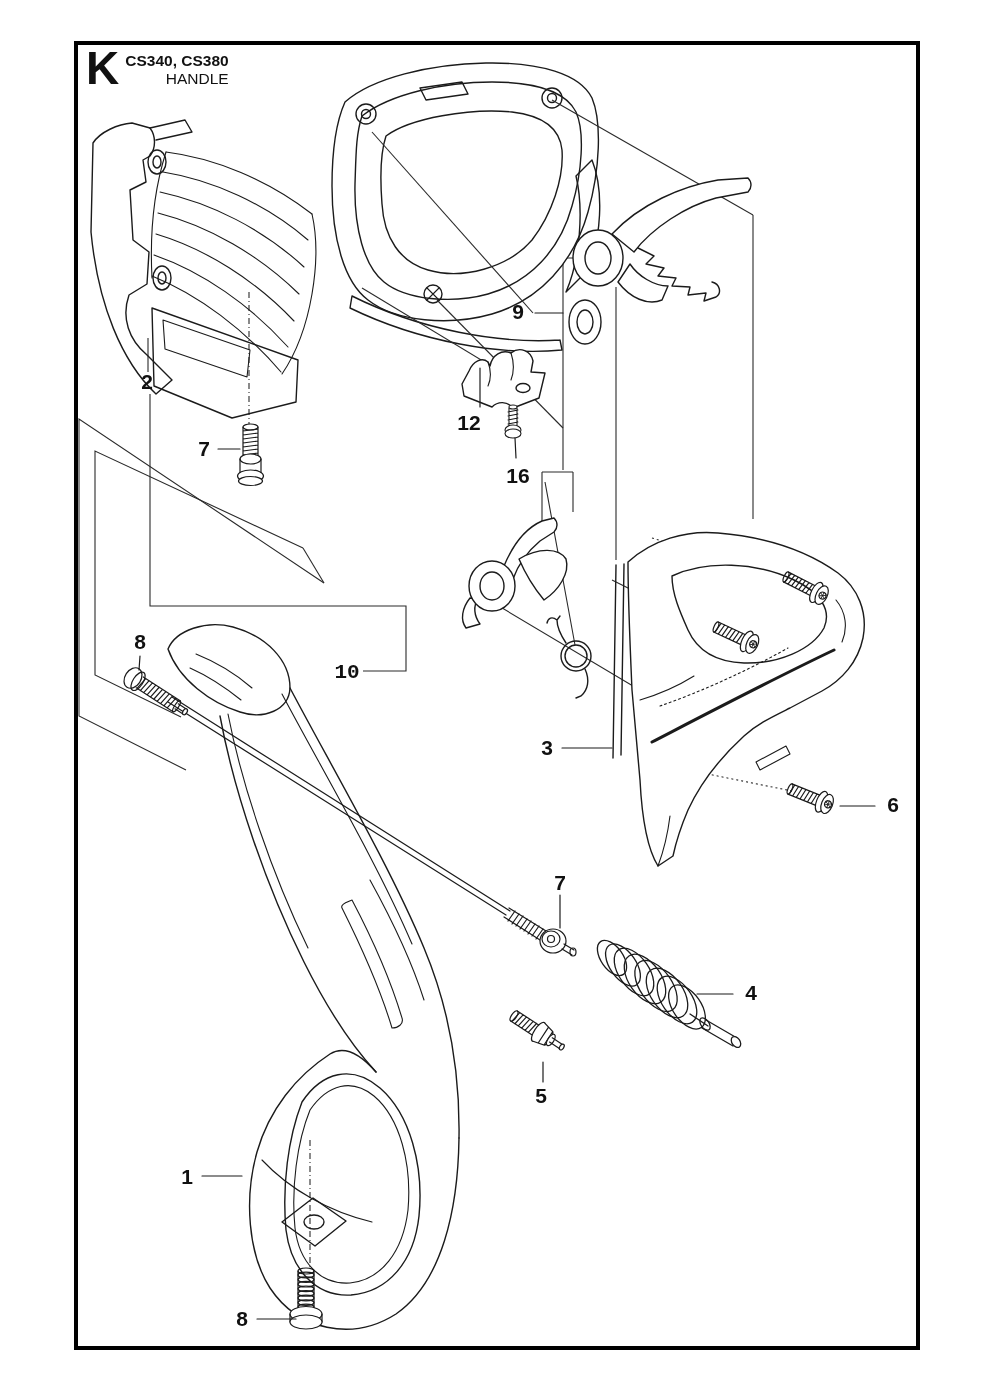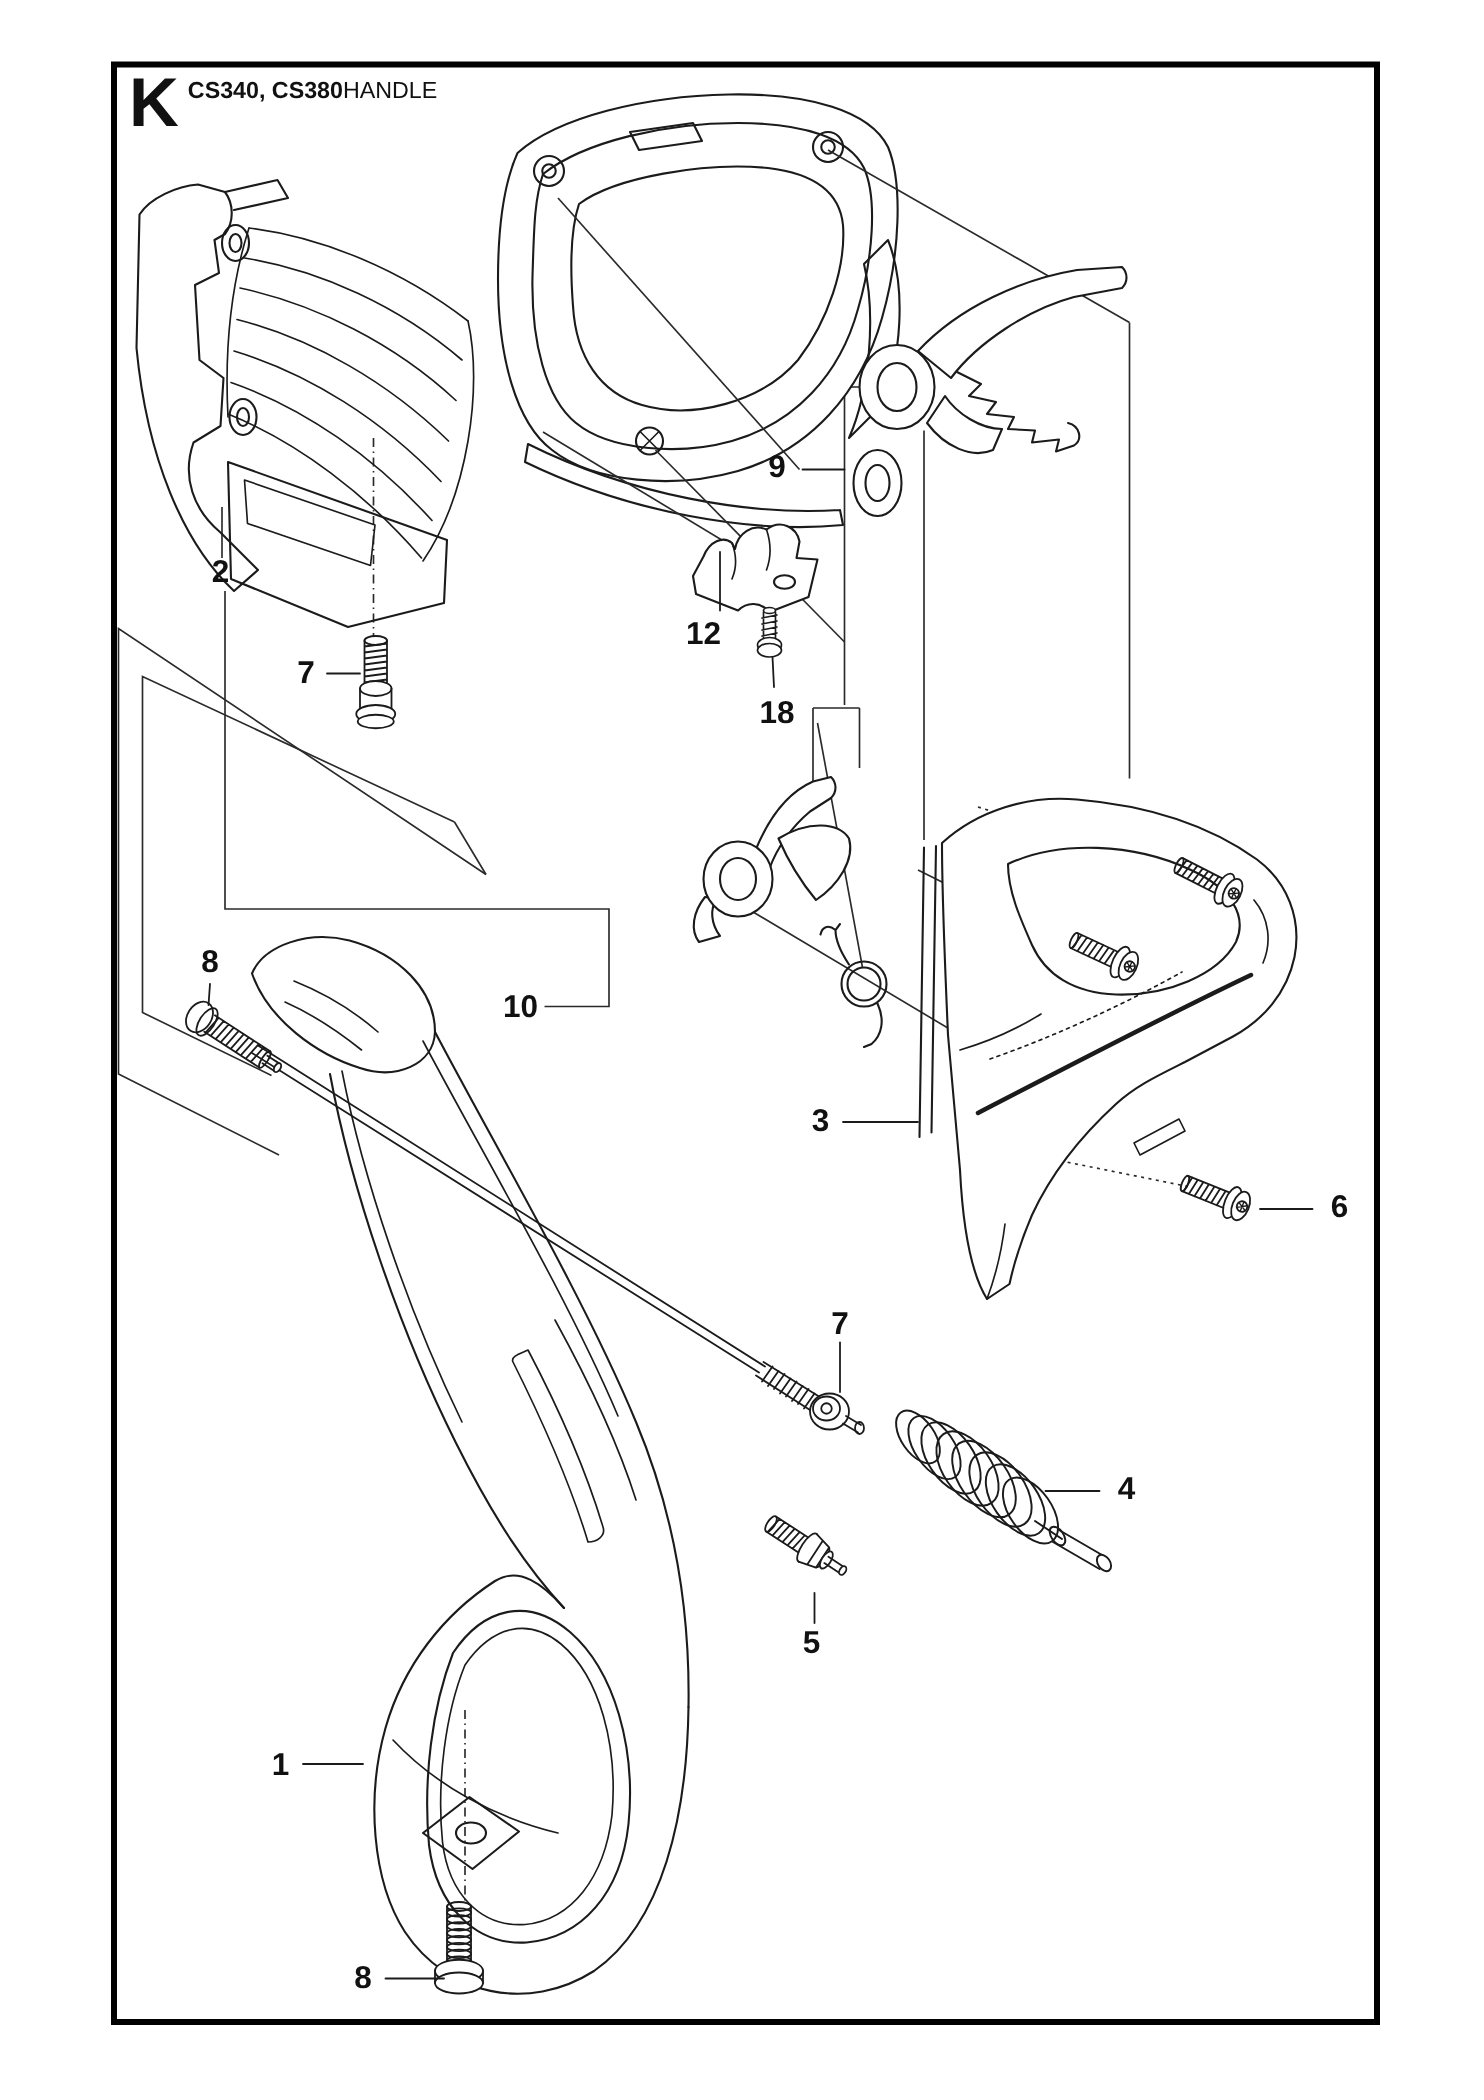--- a/index.html
+++ b/index.html
@@ -1,21 +1,21 @@
 <!DOCTYPE html>
 <html><head>
 <meta charset="utf-8">
 <style>
   html,body{margin:0;padding:0;background:#fff;}
   body{width:989px;height:1400px;position:relative;font-family:"Liberation Sans",sans-serif;overflow:hidden;}
   #frame{position:absolute;left:74px;top:41px;width:838px;height:1301px;border:4px solid #000;background:#fff;}
   #art{position:absolute;left:0;top:0;width:989px;height:1400px;}
   #title-block{position:absolute;left:86px;top:50px;display:flex;align-items:flex-start;gap:7px;color:#111;}
   #section-letter{font-size:46px;font-weight:bold;line-height:0.82;letter-spacing:-1px;}
-  #title-lines{display:flex;flex-direction:row;padding-top:2px;}
+  #title-lines{display:flex;flex-direction:column;padding-top:2px;align-items:flex-end;}
   #models{font-size:15.5px;font-weight:bold;line-height:1.15;}
   #section-title{font-size:15.5px;font-weight:normal;line-height:1.15;}
   .callout{position:absolute;transform:translate(-50%,-50%);font-size:21px;font-weight:bold;color:#111;}
   svg *{vector-effect:non-scaling-stroke;}
 </style>
 </head>
 <body>
 
 <div id="frame"></div>
 
@@ -258,16 +258,16 @@
     <span class="callout" style="left: 147px; top: 382px;">2</span>
     <span class="callout" style="left: 547px; top: 748px;">3</span>
     <span class="callout" style="left: 751px; top: 993px;">4</span>
     <span class="callout" style="left: 541px; top: 1096px;">5</span>
     <span class="callout" style="left: 893px; top: 805px;">6</span>
     <span class="callout" style="left: 204px; top: 449px;">7</span>
     <span class="callout" style="left: 560px; top: 883px;">7</span>
     <span class="callout" style="left: 140px; top: 642px;">8</span>
     <span class="callout" style="left: 242px; top: 1319px;">8</span>
     <span class="callout" style="left: 518px; top: 312px;">9</span>
-    <span class="callout" style="left: 347px; top: 672px;">10</span>
-    <span class="callout" style="left: 518px; top: 476px;">18</span>
+    <span class="callout" style="left: 347px; top: 672px; font-family: Liberation Mono, monospace;">10</span>
+    <span class="callout" style="left: 518px; top: 476px;">16</span>
     <span class="callout" style="left: 469px; top: 423px;">12</span>
   </div>
 
 </body></html>

